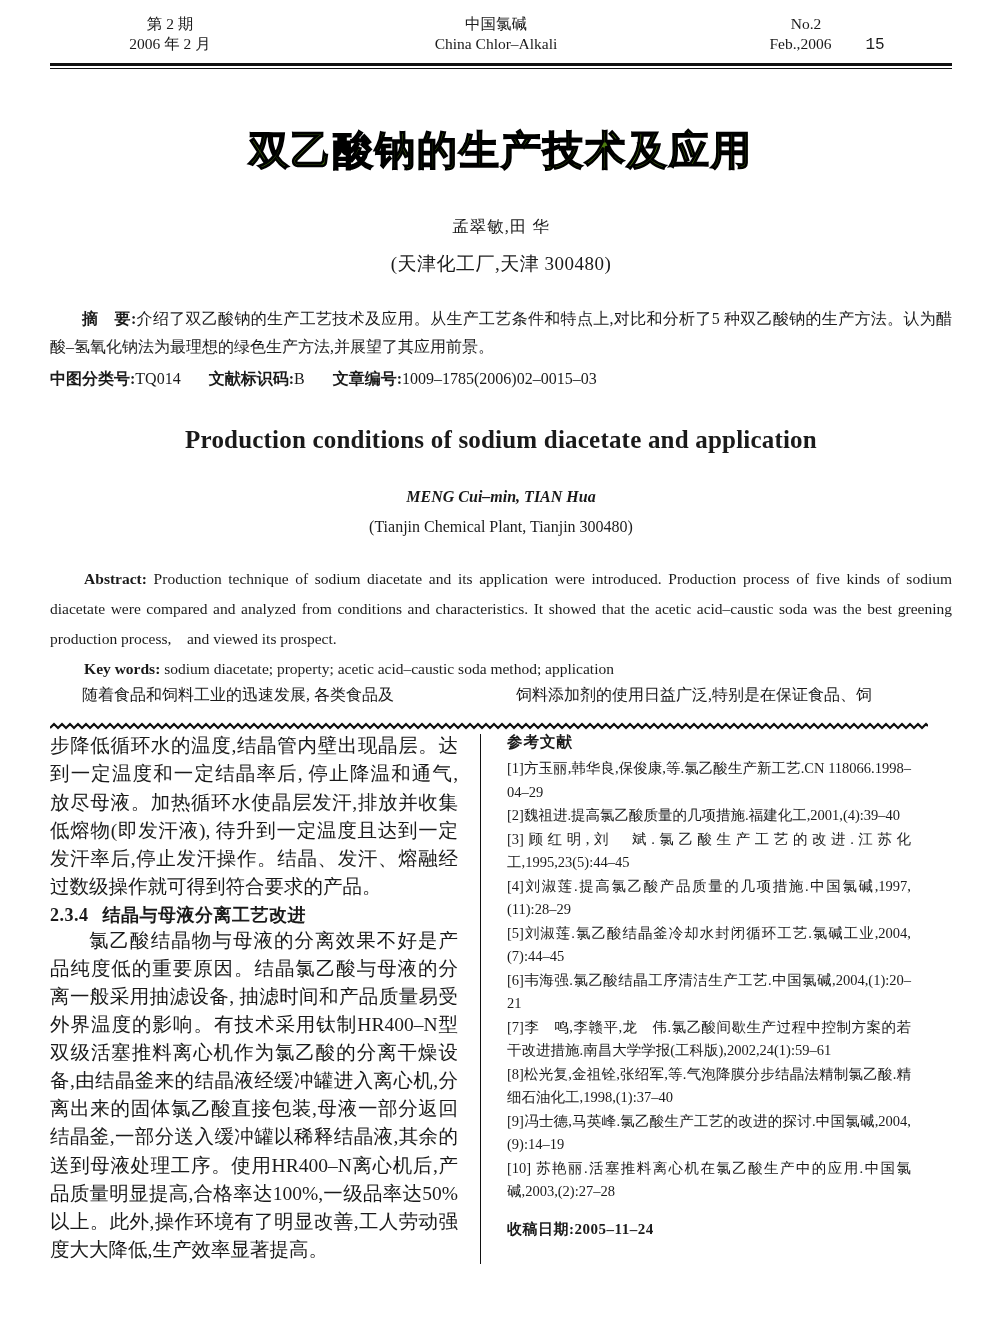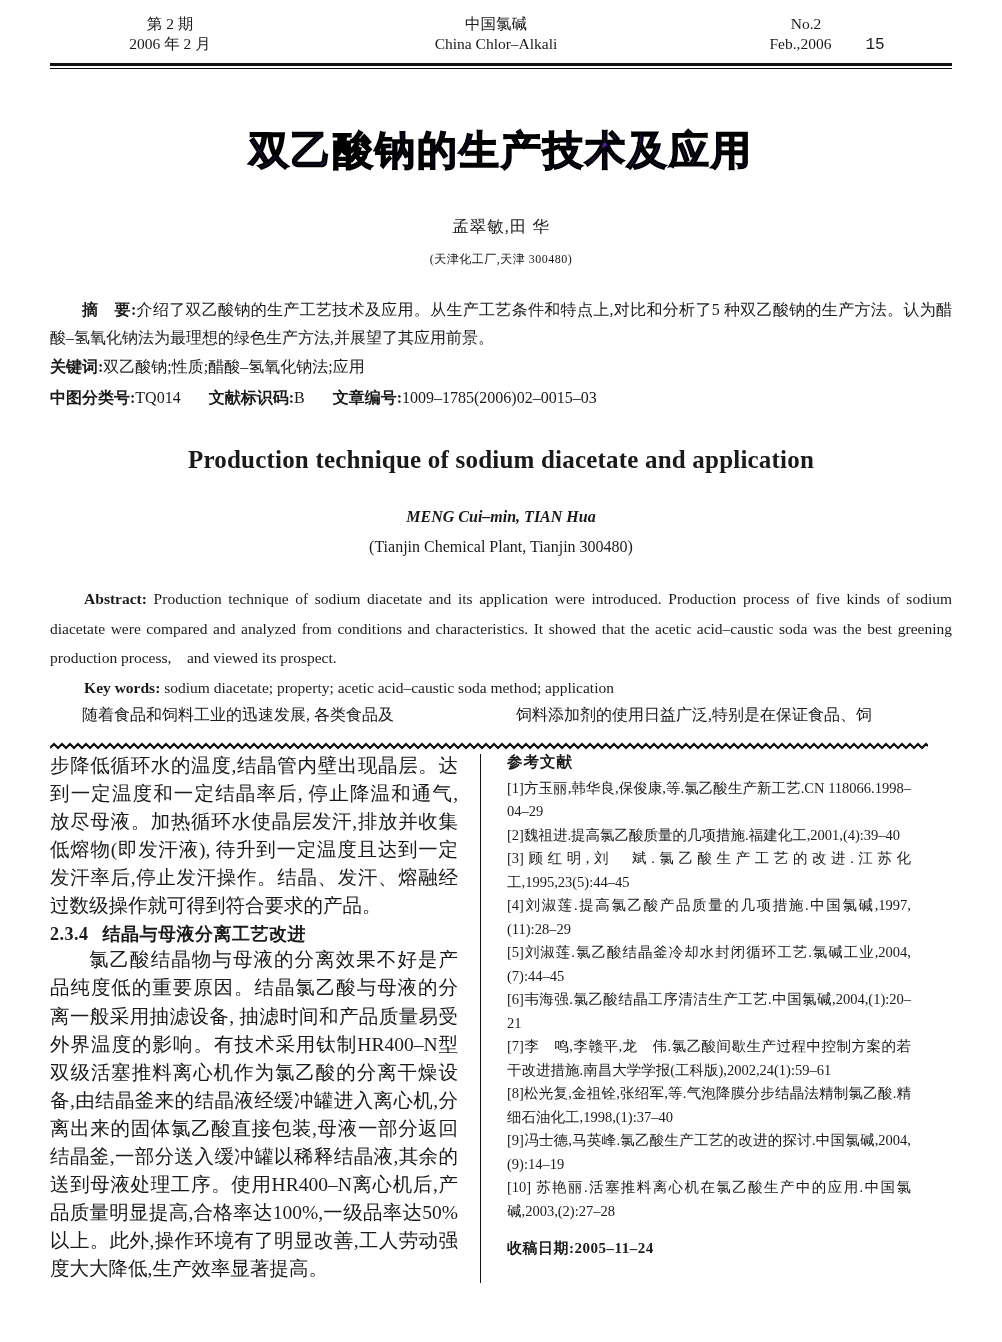--- a/index.html
+++ b/index.html
@@ -70,31 +70,31 @@
 
   
   .doc-title {
     text-align: center;
     font-size: 40px;
     font-weight: 900;
     letter-spacing: 2px;
     margin-top: 54px;
     font-family: "DejaVu Sans", "Liberation Sans", sans-serif;
     -webkit-text-stroke: 1.4px #000;
-    color: #4c1d95;
+    color: #4d7c0f;
   }
   .authors {
     text-align: center;
     font-size: 16.5px;
     margin-top: 38px;
     letter-spacing: 1px;
   }
   .affil {
     text-align: center;
-    font-size: 12px;
+    font-size: 19px;
     margin-top: 13px;
     letter-spacing: 0.5px;
   }
 
   
   .cn-abs {
     margin-top: 28px;
     font-size: 16px;
     line-height: 1.78;
     text-align: justify;
@@ -253,29 +253,28 @@
   </div>
   <div class="rule-thick"></div>
   <div class="rule-thin"></div>
 
   <div class="doc-title">双乙酸钠的生产技术及应用</div>
   <div class="authors">孟翠敏,田 华</div>
   <div class="affil">(天津化工厂,天津 300480)</div>
 
   <div class="cn-abs">
     <p class="indent"><span class="lbl-bold">摘　要:</span><span>介绍了双乙酸钠的生产工艺技术及应用。从生产工艺条件和特点上,对比和分析了5 种双乙酸钠的生产方法。认为醋酸–氢氧化钠法为最理想的绿色生产方法,并展望了其应用前景。</span></p>
-    <p class="cn-kw"><span class="lbl-bold">关键词:</span><span>双乙酸钠;性质;醋酸–氢氧化钠法;应用</span></p>
     <div class="cn-class">
       <span><b class="lbl-bold">中图分类号:</b><span>TQ014</span></span>
       <span><b class="lbl-bold">文献标识码:</b><span>B</span></span>
       <span><b class="lbl-bold">文章编号:</b><span>1009–1785(2006)02–0015–03</span></span>
     </div>
   </div>
 
-  <div class="en-title">Production technique of sodium diacetate and application</div>
+  <div class="en-title">Production conditions of sodium diacetate and application</div>
   <div class="en-authors">MENG Cui–min, TIAN Hua</div>
   <div class="en-affil">(Tianjin Chemical Plant, Tianjin 300480)</div>
 
   <div class="en-abs">
     <p class="indent"><span class="lbl-bold">Abstract:</span><span> Production technique of sodium diacetate and its application were introduced. Production process of five kinds of sodium diacetate were compared and analyzed from conditions and characteristics. It showed that the acetic acid–caustic soda was the best greening production process,　and viewed its prospect.</span></p>
     <p class="en-kw"><span class="lbl-bold">Key words:</span><span> sodium diacetate; property; acetic acid–caustic soda method; application</span></p>
   </div>
 
   <div class="teaser">
     <div class="teaser-l">随着食品和饲料工业的迅速发展, 各类食品及</div>

